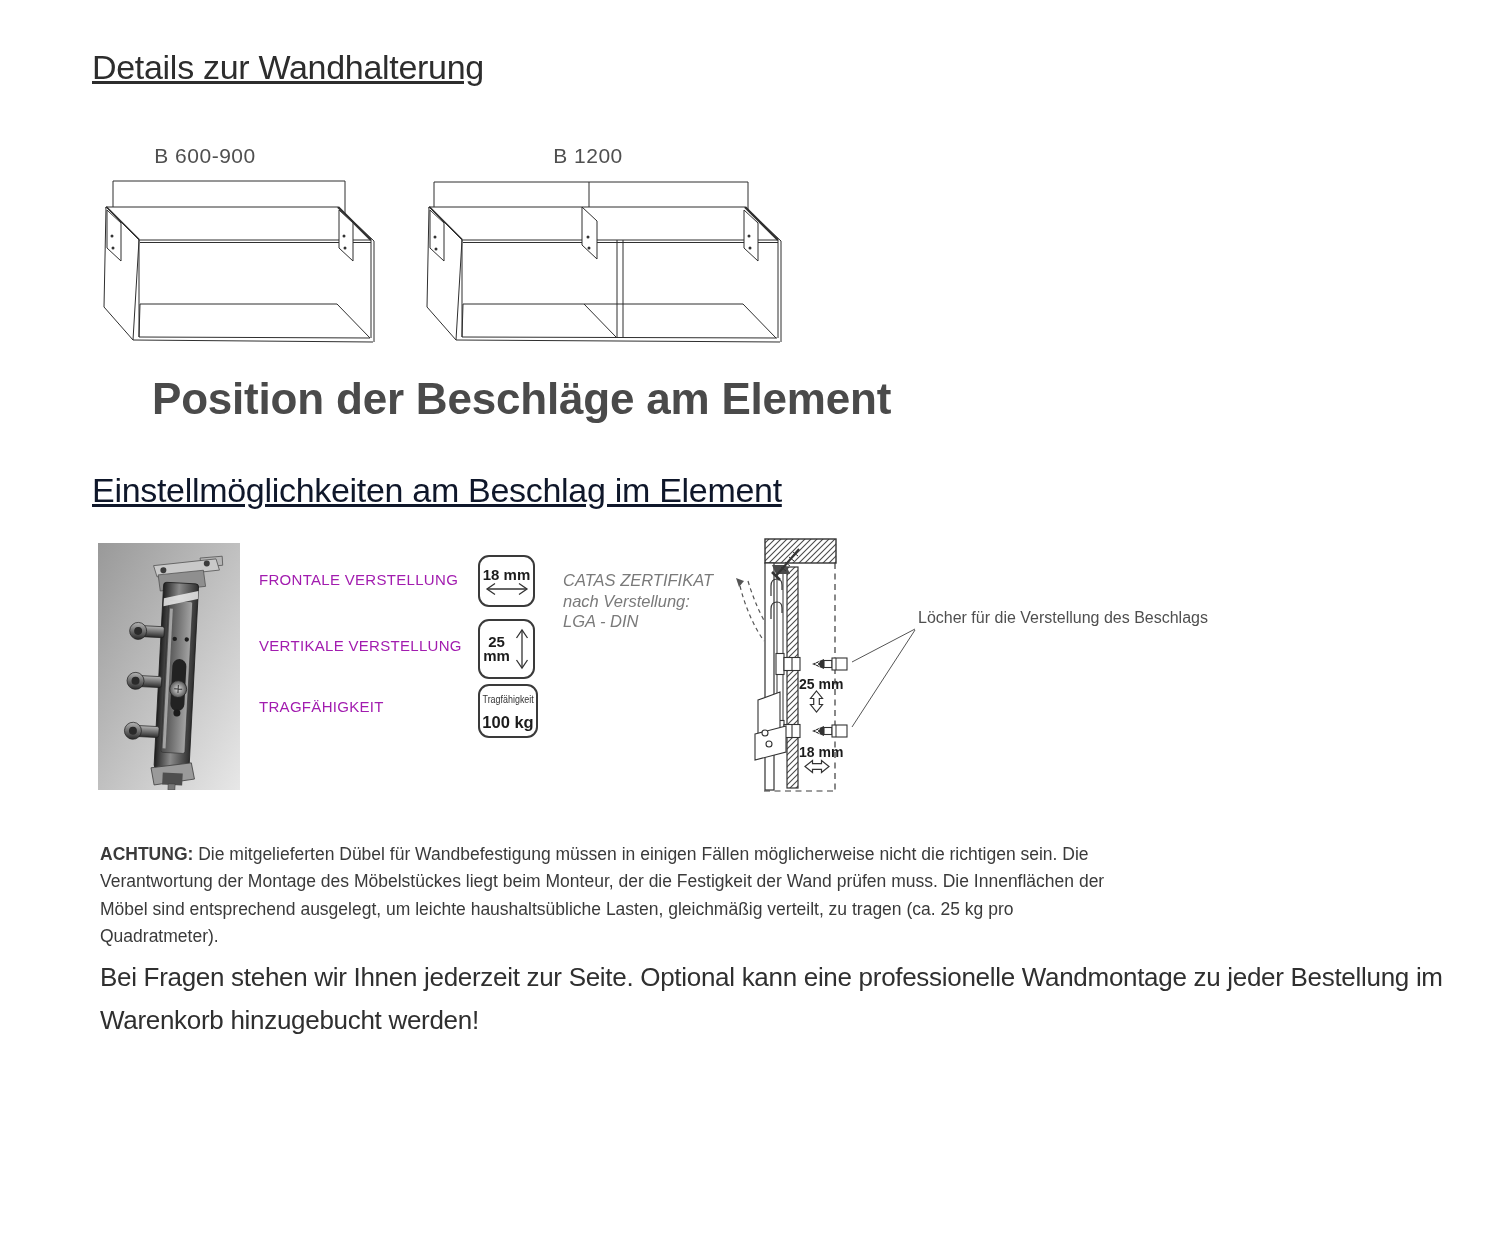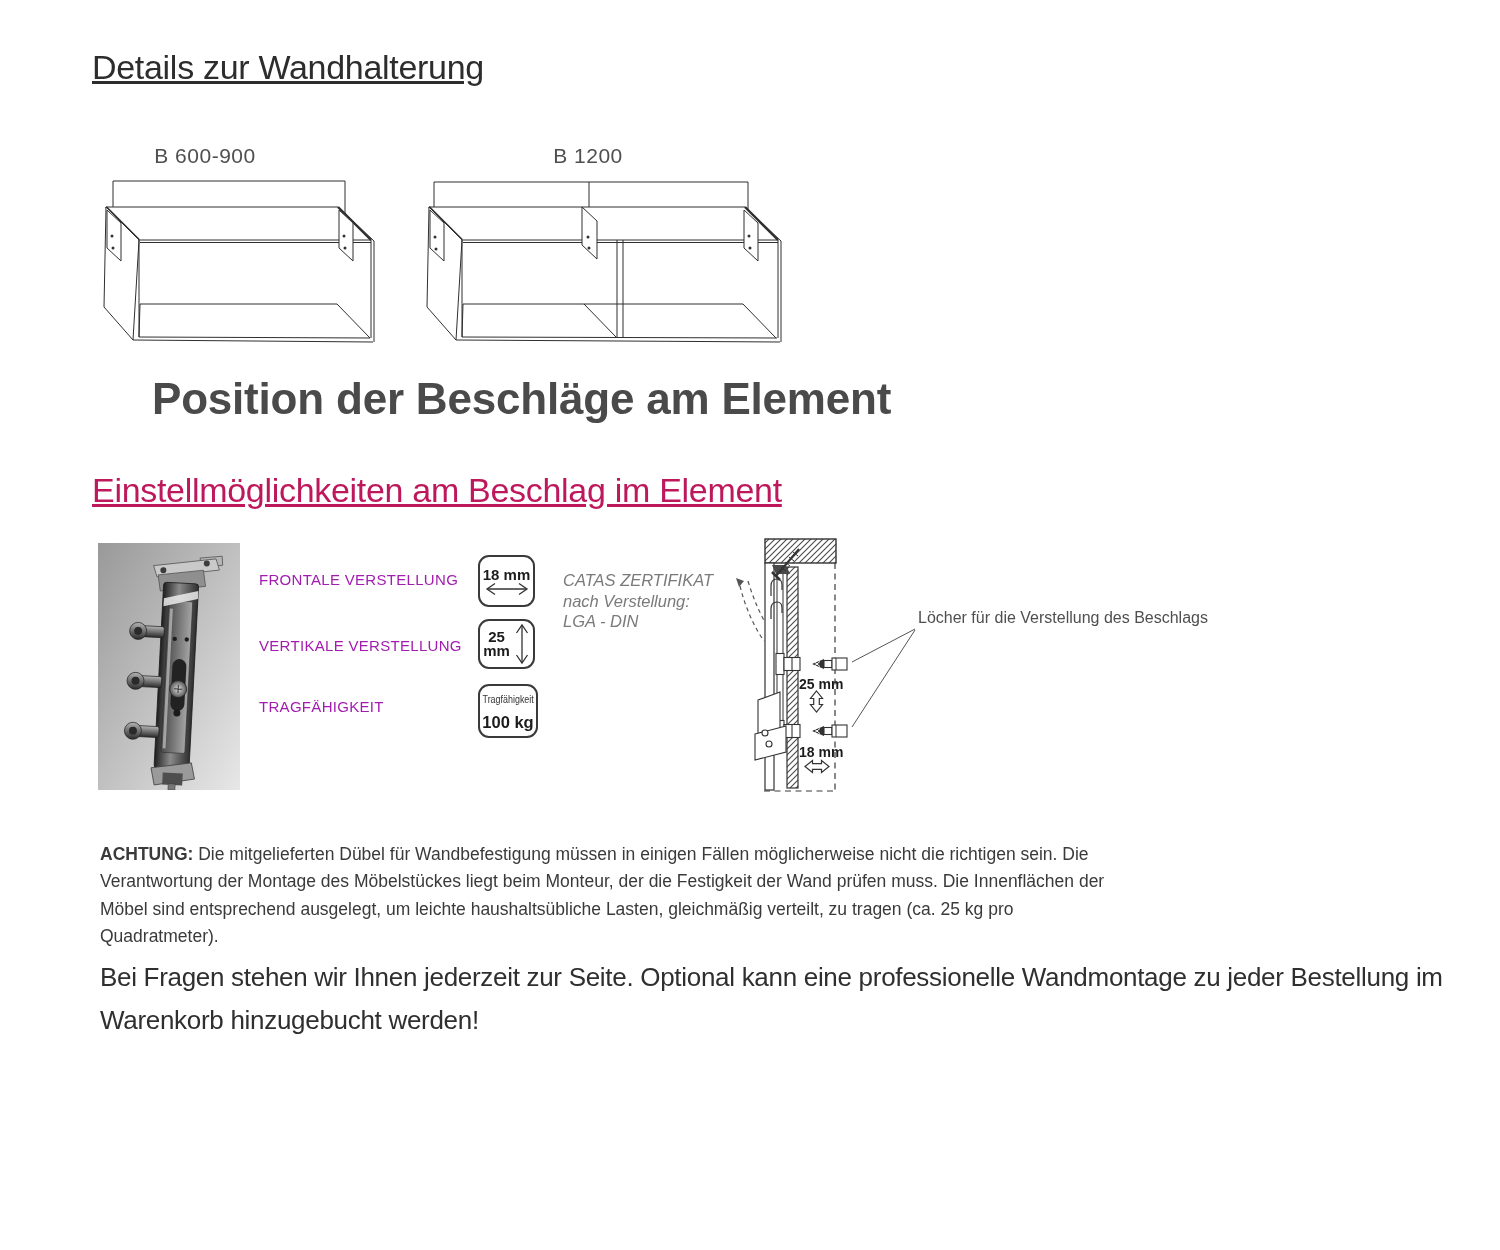--- a/index.html
+++ b/index.html
@@ -3,21 +3,21 @@
 <meta charset="utf-8">
 <style>
   html,body{margin:0;padding:0;background:#fff;}
   body{
     width:1500px;height:1250px;position:relative;overflow:hidden;
     font-family:"Liberation Sans", sans-serif;color:#2d2d2d;
   }
   .abs{position:absolute;}
   .h{font-weight:300;letter-spacing:-0.3px;margin:0;line-height:1.05;text-decoration:underline;}
   .main-title{left:92px;top:50px;font-size:34px;color:#2d2d2d;position:absolute;}
-  .adjust-title{left:92px;top:473px;font-size:34px;color:#be185d;position:absolute;}
+  .adjust-title{left:92px;top:473px;font-size:34px;color:#0f172a;position:absolute;}
   .caption{left:152px;top:374px;font-size:44px;font-weight:700;color:#4a4a4a;letter-spacing:-0.2px;position:absolute;}
   .feature-label{left:259px;font-size:15px;color:#a21caf;letter-spacing:0.3px;position:absolute;white-space:nowrap;}
   .badge{position:absolute;box-sizing:border-box;border:2.5px solid #3a3a3a;border-radius:11px;background:#fff;
          display:flex;align-items:center;justify-content:center;}
   .badge-col{flex-direction:column;}
   .badge-val{font-size:15px;font-weight:bold;color:#1c1c1c;line-height:15px;}
   .badge-stack{font-size:15px;font-weight:bold;color:#1c1c1c;line-height:14px;text-align:center;}
   .badge-cap-title{font-size:10.5px;color:#333;transform:scaleX(0.85);white-space:nowrap;margin-top:2px;}
   .badge-cap-val{font-size:16.5px;font-weight:bold;color:#1c1c1c;margin-top:8px;}
   .certificate{left:563px;top:570px;position:absolute;font-size:16.5px;line-height:20.5px;color:#7a7a7a;font-style:italic;}
@@ -154,21 +154,21 @@
     <div class="badge-val">18 mm</div>
     <svg width="44" height="14" viewBox="0 0 44 14">
       <g stroke="#333" stroke-width="1.3" fill="none">
         <path d="M2,7 H42"></path>
           <path d="M10,1.5 L2,7 L10,12.5"></path>
           <path d="M34,1.5 L42,7 L34,12.5"></path>
       </g>
     </svg>
   </div>
 
-  <div class="badge" style="left:478px;top:619px;width:57px;height:50px">
+  <div class="badge" style="left:478px;top:619px;width:57px;height:60px">
     <div class="badge-stack">
       <div>25</div>
       <div>mm</div>
     </div>
     <svg width="16" height="42" viewBox="0 0 16 42" style="margin-left:4px">
       <g stroke="#333" stroke-width="1.3" fill="none">
         <path d="M8,2 V40"></path>
           <path d="M2.5,10 L8,2 L13.5,10"></path>
           <path d="M2.5,32 L8,40 L13.5,32"></path>
       </g>

